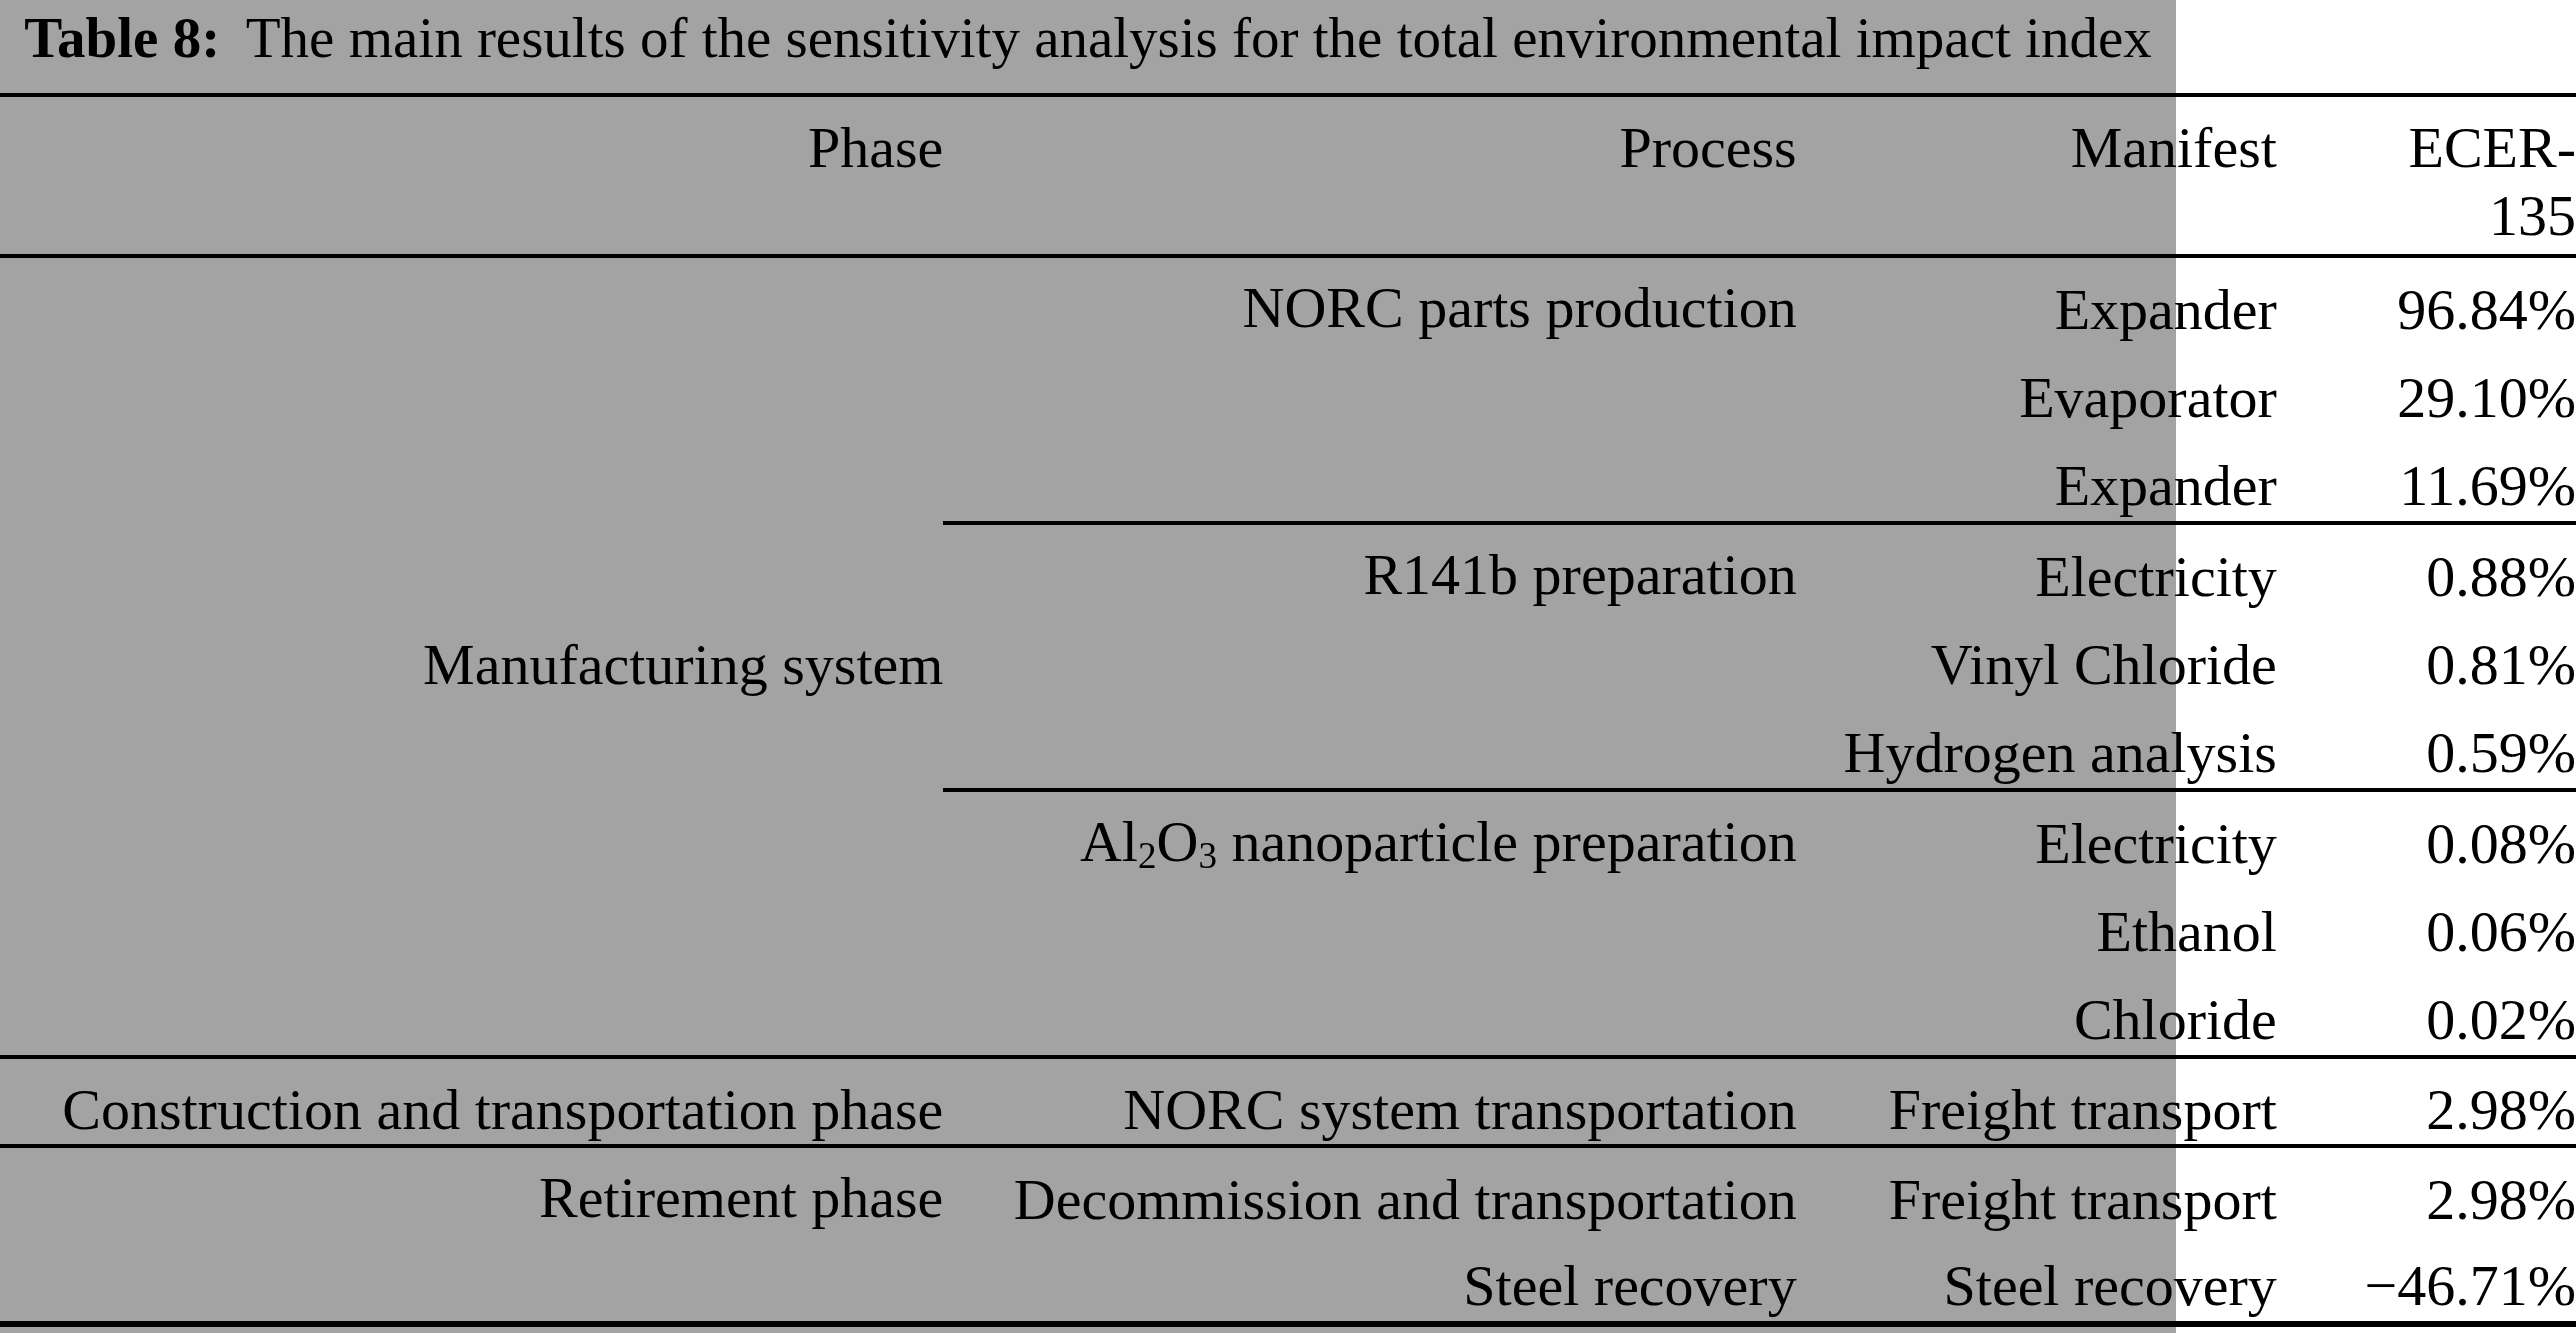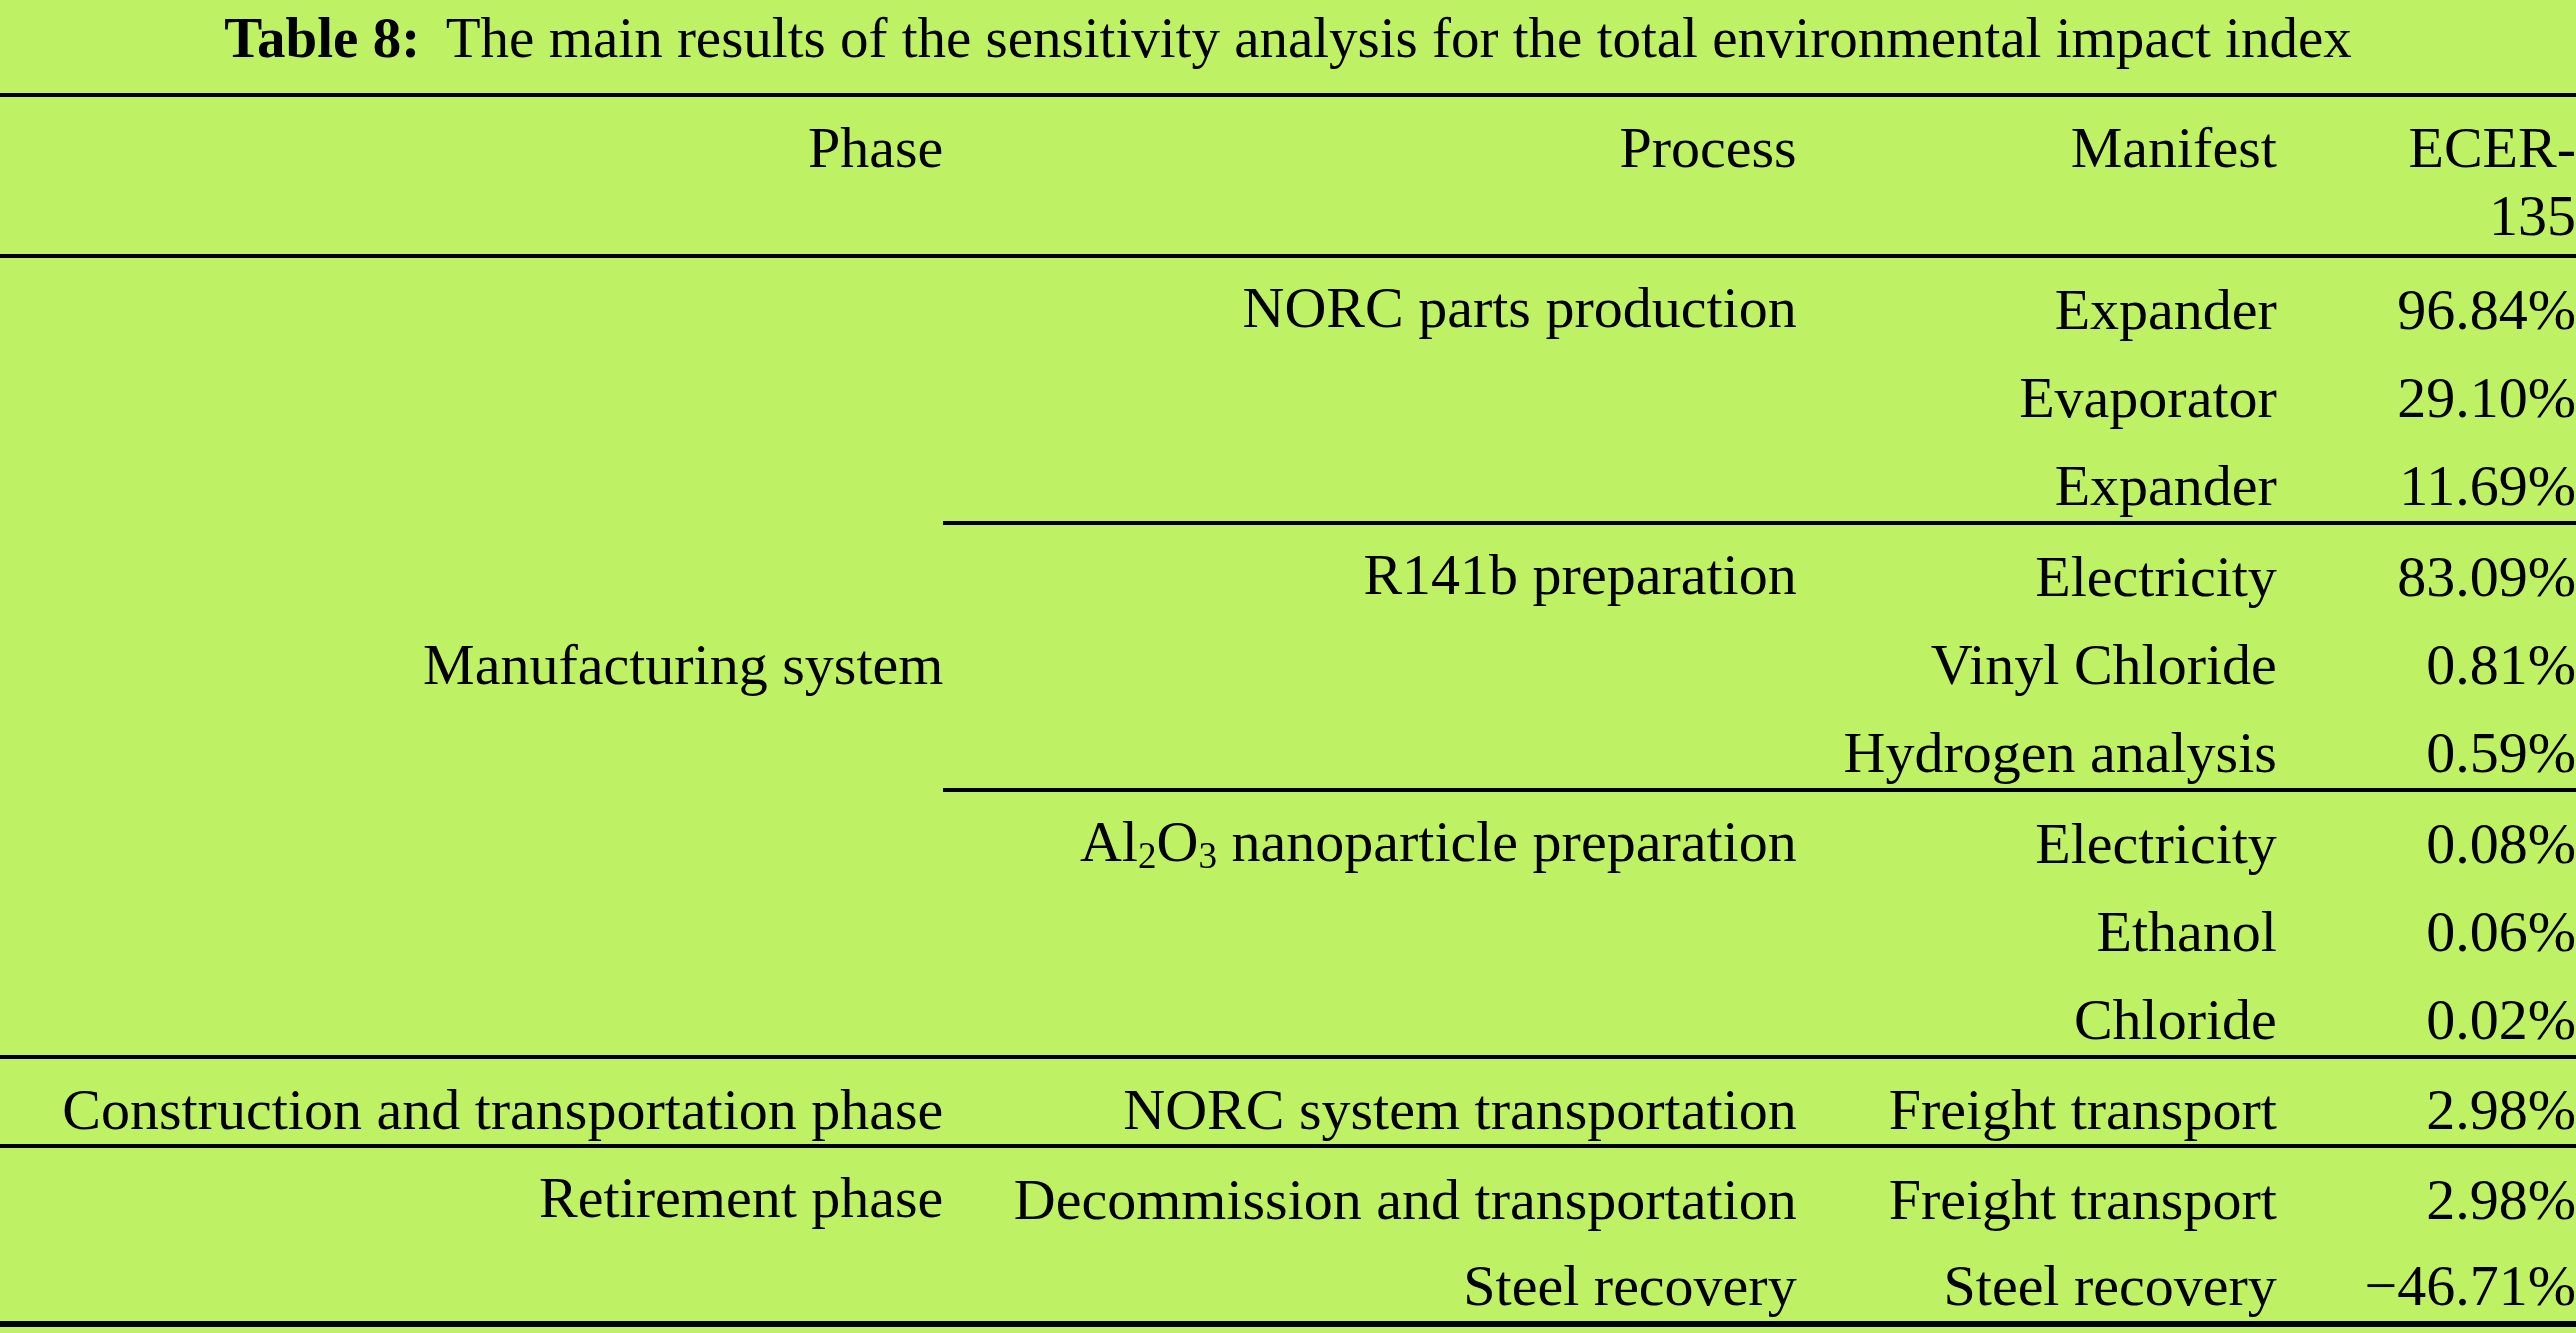--- a/index.html
+++ b/index.html
@@ -10,23 +10,23 @@
   }
   body {
     width: 2576px;
     height: 1333px;
     overflow: hidden;
     font-family: "Liberation Serif", "DejaVu Serif", serif;
     font-size: 58px;
   }
   .page {
     position: relative;
-    width: 2576px;
+    width: 2176px;
     height: 1333px;
-    background: #bef264;
+    background: #a3a3a3;
   }
   
   .caption {
     height: 88px;
     padding-top: 4.6px;
     box-sizing: content-box;
     text-align: center;
     white-space: nowrap;
     font-size: 57px;
     line-height: 66px;
@@ -131,21 +131,21 @@
         <td class="pad-ecer">29.10%</td>
       </tr>
       <tr>
         <td class="pad-manifest">Expander</td>
         <td class="pad-ecer">11.69%</td>
       </tr>
 
       <tr class="rule-partial">
         <td class="pad-process va-top" rowspan="3">R141b preparation</td>
         <td class="pad-manifest">Electricity</td>
-        <td class="pad-ecer">83.09%</td>
+        <td class="pad-ecer">0.88%</td>
       </tr>
       <tr>
         <td class="pad-manifest">Vinyl Chloride</td>
         <td class="pad-ecer">0.81%</td>
       </tr>
       <tr>
         <td class="pad-manifest">Hydrogen analysis</td>
         <td class="pad-ecer">0.59%</td>
       </tr>
 

